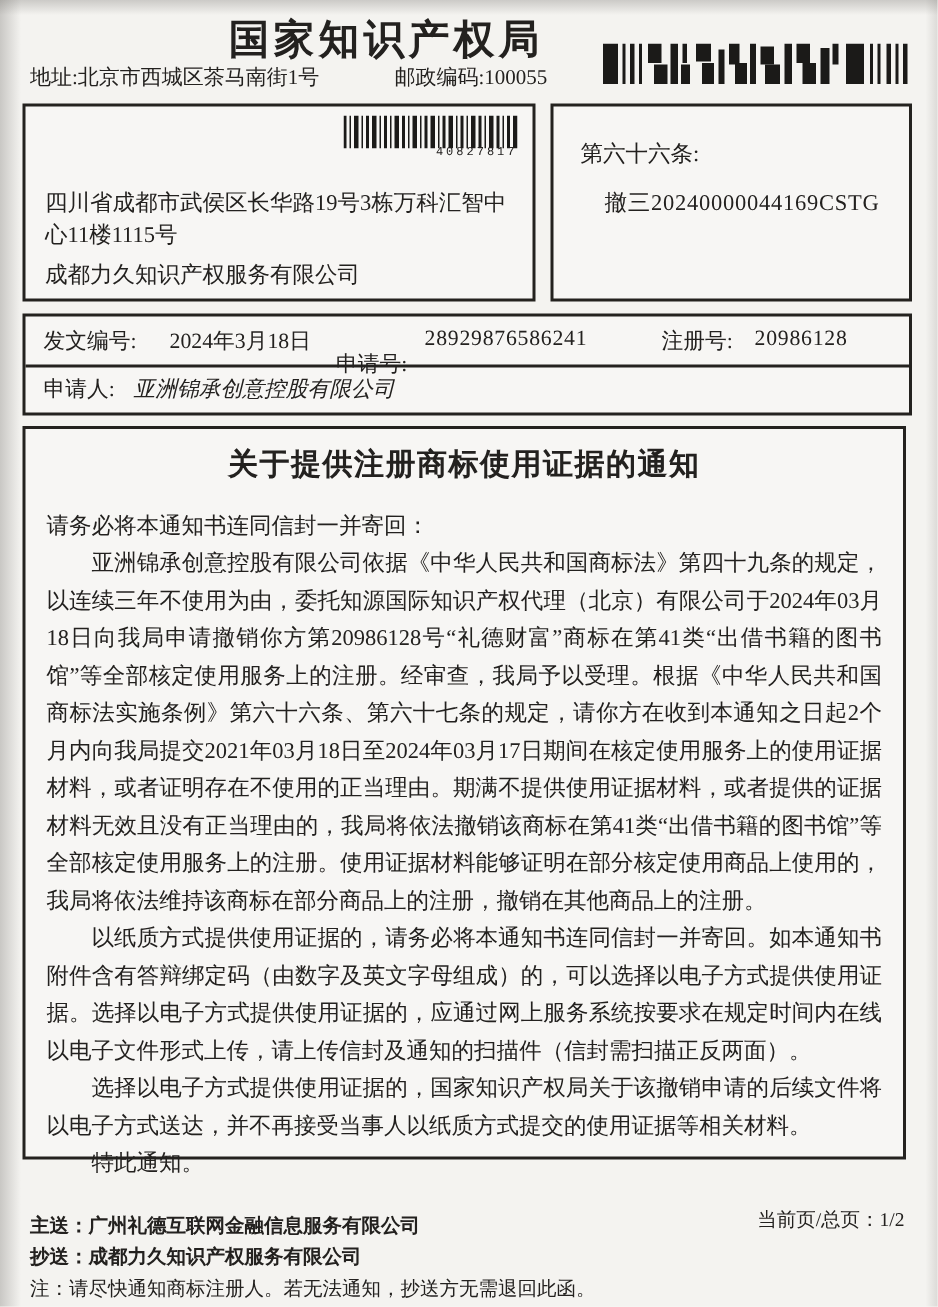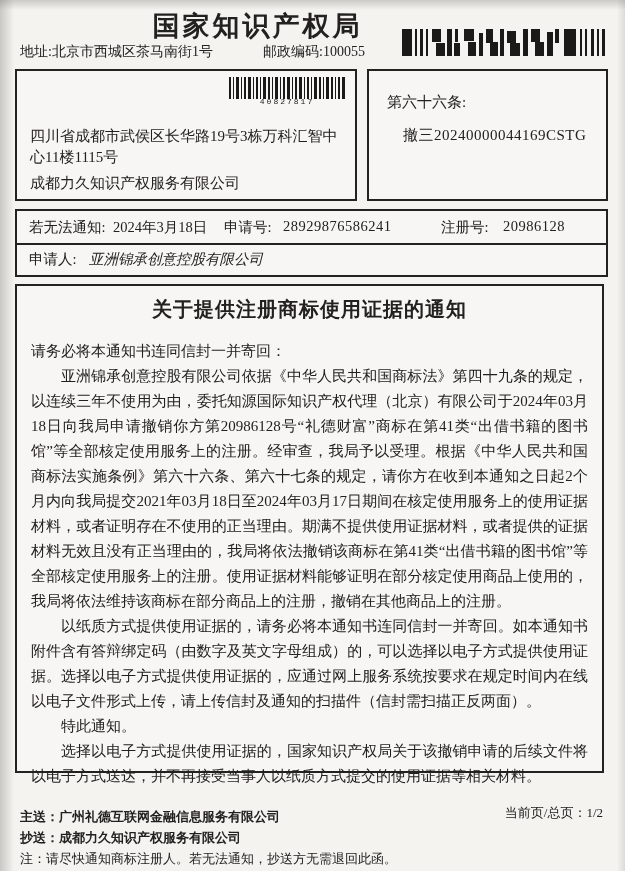--- a/index.html
+++ b/index.html
@@ -21,29 +21,29 @@
   }
   .hdr-address{top:43px;left:20px;font-size:14px;}
   .hdr-postal{top:43px;left:263px;font-size:14px;}
   .hdr-barcode{top:29px;left:402px;}
   .box{border:2px solid #24221f;background:rgba(255,255,255,.25);}
   .recipient-box{top:69px;left:15px;width:338px;height:128px;}
   .docnum-box{top:69px;left:367px;width:237px;height:128px;}
   .rb-postal{top:14px;left:14px;font-size:15px;}
   .rb-postal-val{margin-left:22px;letter-spacing:1px;}
   .rb-barcode{top:6px;left:212px;text-align:right;}
-  .rb-barcode-num{font-size:8px;letter-spacing:2px;text-align:center;margin-top:-2px;font-family:"Liberation Mono","DejaVu Sans Mono",monospace;}
+  .rb-barcode-num{font-size:8px;letter-spacing:2px;margin-top:-2px;font-family:"Liberation Mono","DejaVu Sans Mono",monospace;}
   .rb-address{top:55px;left:13px;width:315px;font-size:15px;line-height:21px;}
   .rb-company{top:103px;left:13px;font-size:15px;}
   .dn-label{top:22px;left:18px;font-size:15px;}
   .dn-value{top:55px;left:34px;font-size:15px;letter-spacing:.5px;}
   .info-box{top:209px;left:15px;width:589px;height:64px;}
   .info-row1{position:absolute;top:0;left:0;right:0;height:32px;border-bottom:2px solid #24221f;font-size:14.5px;}
   .info-row1 span{position:absolute;top:7px;white-space:nowrap;}
-  .i-l1{left:12px;} .i-v1{left:96px;} .i-l2{left:207px;} .i-v2{left:266px;letter-spacing:.5px;}
+  .i-l1{left:12px;} .i-v1{left:96px;} .i-l2{left:207px;margin-top:15px;} .i-v2{left:266px;letter-spacing:.5px;}
   .i-l3{left:424px;} .i-v3{left:486px;letter-spacing:.5px;}
   .info-row2{position:absolute;top:32px;left:0;right:0;height:30px;font-size:14.5px;}
   .info-row2 span{position:absolute;top:7px;white-space:nowrap;}
   .a-l{left:12px;} .a-v{left:72px;font-style:italic;}
   .notice-box{top:284px;left:15px;width:589px;height:489px;padding:0;box-sizing:border-box;}
   .notice-title{margin:10px 0 0 0;text-align:center;font-size:20px;font-weight:700;letter-spacing:1px;}
   .salutation{margin:16px 14px 0 14px;font-size:15px;line-height:25px;}
   .notice-box p{margin:0 14px;font-size:15px;line-height:25px;text-indent:2em;text-align:justify;}
   .footer-line{font-size:13px;white-space:nowrap;}
   .fl-1{top:808px;left:20px;font-weight:600;}
@@ -135,40 +135,40 @@
   <div class="abs rb-company">成都力久知识产权服务有限公司</div>
 </div>
 
 <div class="abs box docnum-box">
   <div class="abs dn-label">第六十六条:</div>
   <div class="abs dn-value">撤三20240000044169CSTG</div>
 </div>
 
 <div class="abs box info-box">
   <div class="info-row1">
-    <span class="i-l1">若无法通知:</span>
+    <span class="i-l1">发文编号:</span>
     <span class="i-v1">2024年3月18日</span>
     <span class="i-l2">申请号:</span>
     <span class="i-v2">28929876586241</span>
     <span class="i-l3">注册号:</span>
     <span class="i-v3">20986128</span>
   </div>
   <div class="info-row2">
     <span class="a-l">申请人:</span>
     <span class="a-v">亚洲锦承创意控股有限公司</span>
   </div>
 </div>
 
 <div class="abs box notice-box">
   <div class="notice-title">关于提供注册商标使用证据的通知</div>
   <div class="salutation">请务必将本通知书连同信封一并寄回：</div>
   <p>亚洲锦承创意控股有限公司依据《中华人民共和国商标法》第四十九条的规定，以连续三年不使用为由，委托知源国际知识产权代理（北京）有限公司于2024年03月18日向我局申请撤销你方第20986128号“礼德财富”商标在第41类“出借书籍的图书馆”等全部核定使用服务上的注册。经审查，我局予以受理。根据《中华人民共和国商标法实施条例》第六十六条、第六十七条的规定，请你方在收到本通知之日起2个月内向我局提交2021年03月18日至2024年03月17日期间在核定使用服务上的使用证据材料，或者证明存在不使用的正当理由。期满不提供使用证据材料，或者提供的证据材料无效且没有正当理由的，我局将依法撤销该商标在第41类“出借书籍的图书馆”等全部核定使用服务上的注册。使用证据材料能够证明在部分核定使用商品上使用的，我局将依法维持该商标在部分商品上的注册，撤销在其他商品上的注册。</p>
   <p>以纸质方式提供使用证据的，请务必将本通知书连同信封一并寄回。如本通知书附件含有答辩绑定码（由数字及英文字母组成）的，可以选择以电子方式提供使用证据。选择以电子方式提供使用证据的，应通过网上服务系统按要求在规定时间内在线以电子文件形式上传，请上传信封及通知的扫描件（信封需扫描正反两面）。</p>
+  <p>选择以电子方式提供使用证据的，国家知识产权局关于该撤销申请的后续文件将以电子方式送达，并不再接受当事人以纸质方式提交的使用证据等相关材料。</p>
   <p>特此通知。</p>
-  <p>选择以电子方式提供使用证据的，国家知识产权局关于该撤销申请的后续文件将以电子方式送达，并不再接受当事人以纸质方式提交的使用证据等相关材料。</p>
 </div>
 
 <div class="abs page-indicator">当前页/总页：1/2</div>
 <div class="abs footer-line fl-1">
   <span>主送：</span><span>广州礼德互联网金融信息服务有限公司</span>
 </div>
 <div class="abs footer-line fl-2">
   <span>抄送：</span><span>成都力久知识产权服务有限公司</span>
 </div>
 <div class="abs footer-line fl-3">

